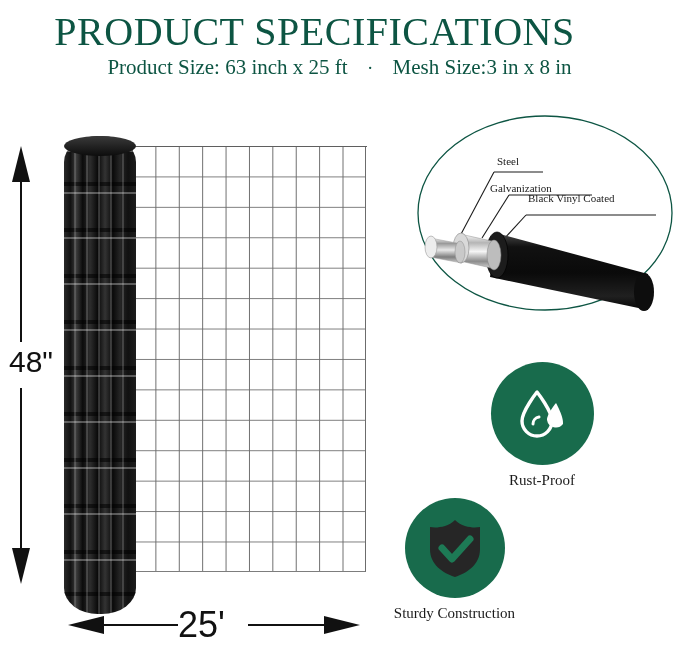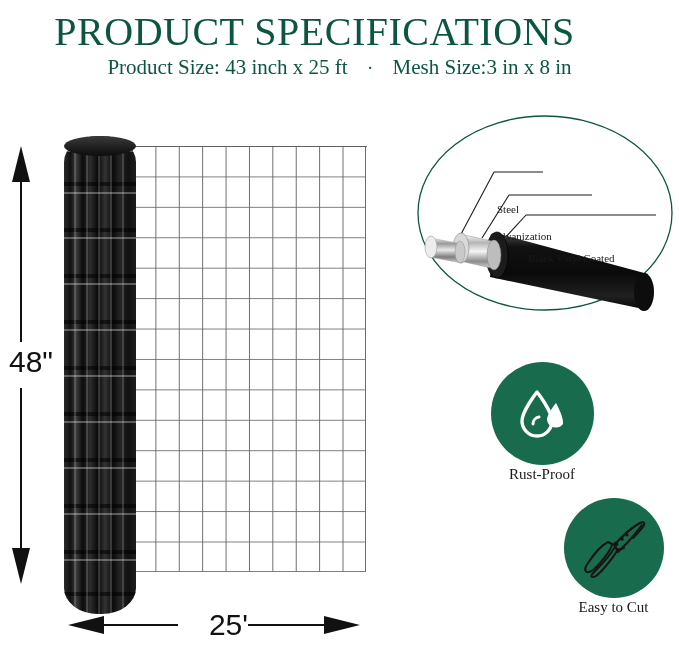--- a/index.html
+++ b/index.html
@@ -171,63 +171,63 @@
     font-family: "Liberation Sans", sans-serif;
     font-size: 30px;
     line-height: 34px;
     white-space: nowrap;
   }
   #dim-width-label {
     position: absolute;
     left: 178px;
     top: 608px;
     width: 70px;
-    text-align: right;
+    text-align: left;
     background: #ffffff;
     color: #111111;
     font-family: "Liberation Sans", sans-serif;
-    font-size: 30px;
+    font-size: 36px;
     line-height: 34px;
     white-space: nowrap;
   }
 
   
   #wire-circle {
     position: absolute;
     left: 416px;
     top: 114px;
     width: 258px;
     height: 198px;
   }
   #wire-circle svg { display: block; }
   .callout-label {
     position: absolute;
     color: #1a1a1a;
     font-family: "Liberation Serif", serif;
     font-size: 11px;
     line-height: 13px;
     white-space: nowrap;
-    margin-top: 48px;
   }
   #label-steel { left: 497px; top: 155px; }
   #label-galv  { left: 490px; top: 182px; }
-  #label-vinyl { left: 528px; top: 204px; }
+  #label-vinyl { left: 528px; top: 192px; }
 
   
   .feature {
     position: absolute;
     text-align: center;
   }
   .feature .circle {
     position: relative;
     margin: 0 auto;
     border-radius: 50%;
     background: #186b4c;
   }
   .feature .caption {
+    margin-top: 6px;
     color: #1a1a1a;
     font-family: "Liberation Serif", serif;
     font-size: 15px;
     line-height: 19px;
     white-space: nowrap;
   }
   #feature-rust  { left: 452px; top: 362px; width: 180px; }
   #feature-rust  .circle { width: 103px; height: 103px; }
   #feature-sturdy { left: 366px; top: 498px; width: 177px; }
   #feature-sturdy .circle { width: 100px; height: 100px; }
@@ -242,21 +242,21 @@
   }
 </style>
 </head>
 <body>
 
 <div id="page">
 
   <div id="title">PRODUCT SPECIFICATIONS</div>
 
   <div id="subtitle">
-    <span class="spec">Product Size: 43 inch x 25 ft</span>
+    <span class="spec">Product Size: 63 inch x 25 ft</span>
     <span class="dot">·</span>
     <span class="spec">Mesh Size:3 in x 8 in</span>
   </div>
 
   <div id="mesh"></div>
   <div id="mesh-top-edge"></div>
 
   <div id="roll">
     <div class="coil dark" style="top:6px;"></div>
     <div class="coil" style="top:14px;"></div>
@@ -361,34 +361,26 @@
         <svg width="62" height="62" viewBox="0 0 62 62">
           <path d="M26,9 C26,9 11,28 11,38 A15,15 0 0 0 41,38 C41,28 26,9 26,9 Z" fill="none" stroke="#ffffff" stroke-width="3.4" stroke-linejoin="round"></path>
           <path d="M22,41 A7,7 0 0 1 28,34" fill="none" stroke="#ffffff" stroke-width="3" stroke-linecap="round"></path>
           <path d="M45,20 C45,20 36,31 36,37 A9,9 0 0 0 52,41 C53,34 45,20 45,20 Z" fill="#ffffff" stroke="none"></path>
         </svg>
       </div>
     </div>
     <div class="caption">Rust-Proof</div>
   </div>
 
-
-  <div class="feature" id="feature-easy">
+  <div class="feature" id="feature-sturdy">
     <div class="circle">
       <div class="glyph">
-        <svg width="72" height="68" viewBox="0 0 72 68">
-          <g fill="none" stroke="#151515" stroke-width="2" stroke-linejoin="round" stroke-linecap="round">
-            <path d="M62,9 C58,11 50,17 43,24 L36,31 L30,28 C24,31 16,40 10,49 C7,53 6,57 9,58 C12,59 17,55 22,49 C28,42 33,35 34,31"></path>
-            <path d="M64,11 C60,16 54,24 47,31 L40,38 L37,32"></path>
-            <path d="M37,33 C34,38 26,48 19,55 C15,59 12,62 14,63 C17,64 22,59 27,53 C33,46 38,39 40,35"></path>
-            <path d="M40,36 L46,34"></path>
-            <path d="M43,24 C47,20 55,13 62,9 C65,7.5 67,8 66,11 C65,14 60,19 55,24"></path>
-          </g>
-          <circle cx="38" cy="30" r="2.4" fill="#151515"></circle>
-          <circle cx="44" cy="25" r="1.8" fill="#151515"></circle>
-          <circle cx="49" cy="21" r="1.6" fill="#151515"></circle>
+        <svg width="60" height="62" viewBox="0 0 60 62">
+          <path d="M30,3 C22,11 10,11 5,10 L5,32 C5,48 18,56 30,60 C42,56 55,48 55,32 L55,10 C50,11 38,11 30,3 Z" fill="#262626"></path>
+          <path d="M17,31 L27,42 L45,22" fill="none" stroke="#1d7a55" stroke-width="7" stroke-linecap="round" stroke-linejoin="round"></path>
         </svg>
       </div>
     </div>
-    <div class="caption">Easy to Cut</div>
-  </div>
+    <div class="caption">Sturdy Construction</div>
+  </div>
+
 
 </div>
 
 </body></html>

